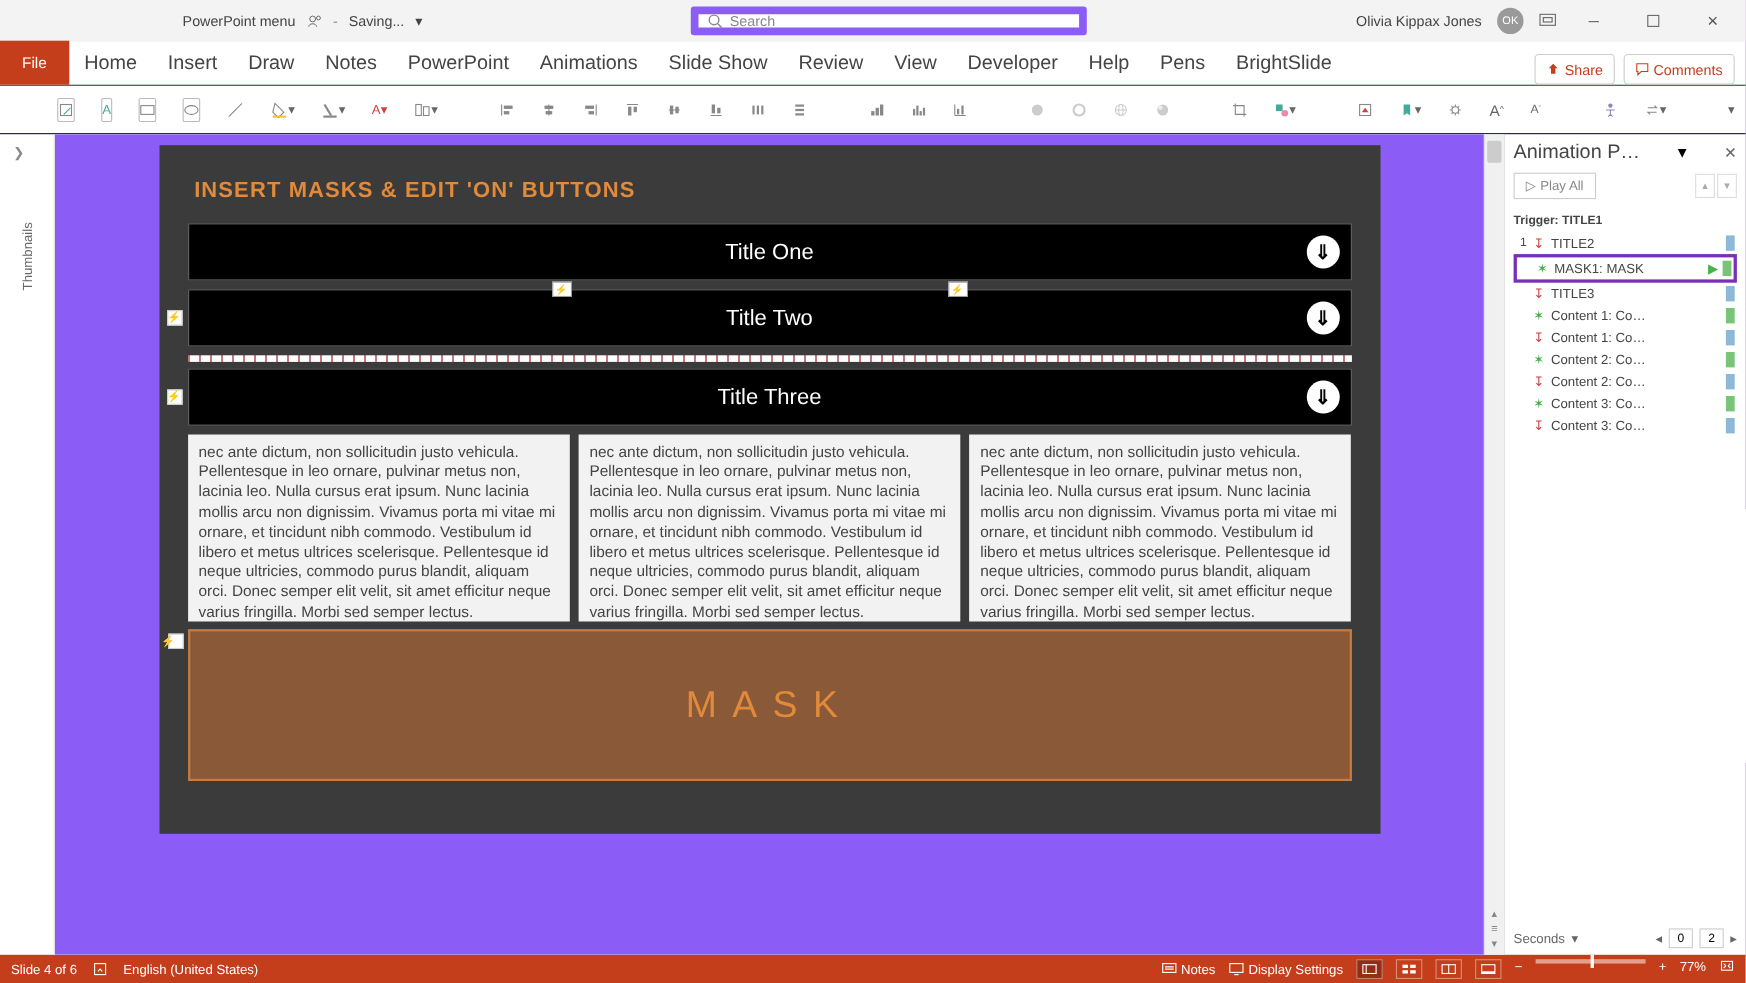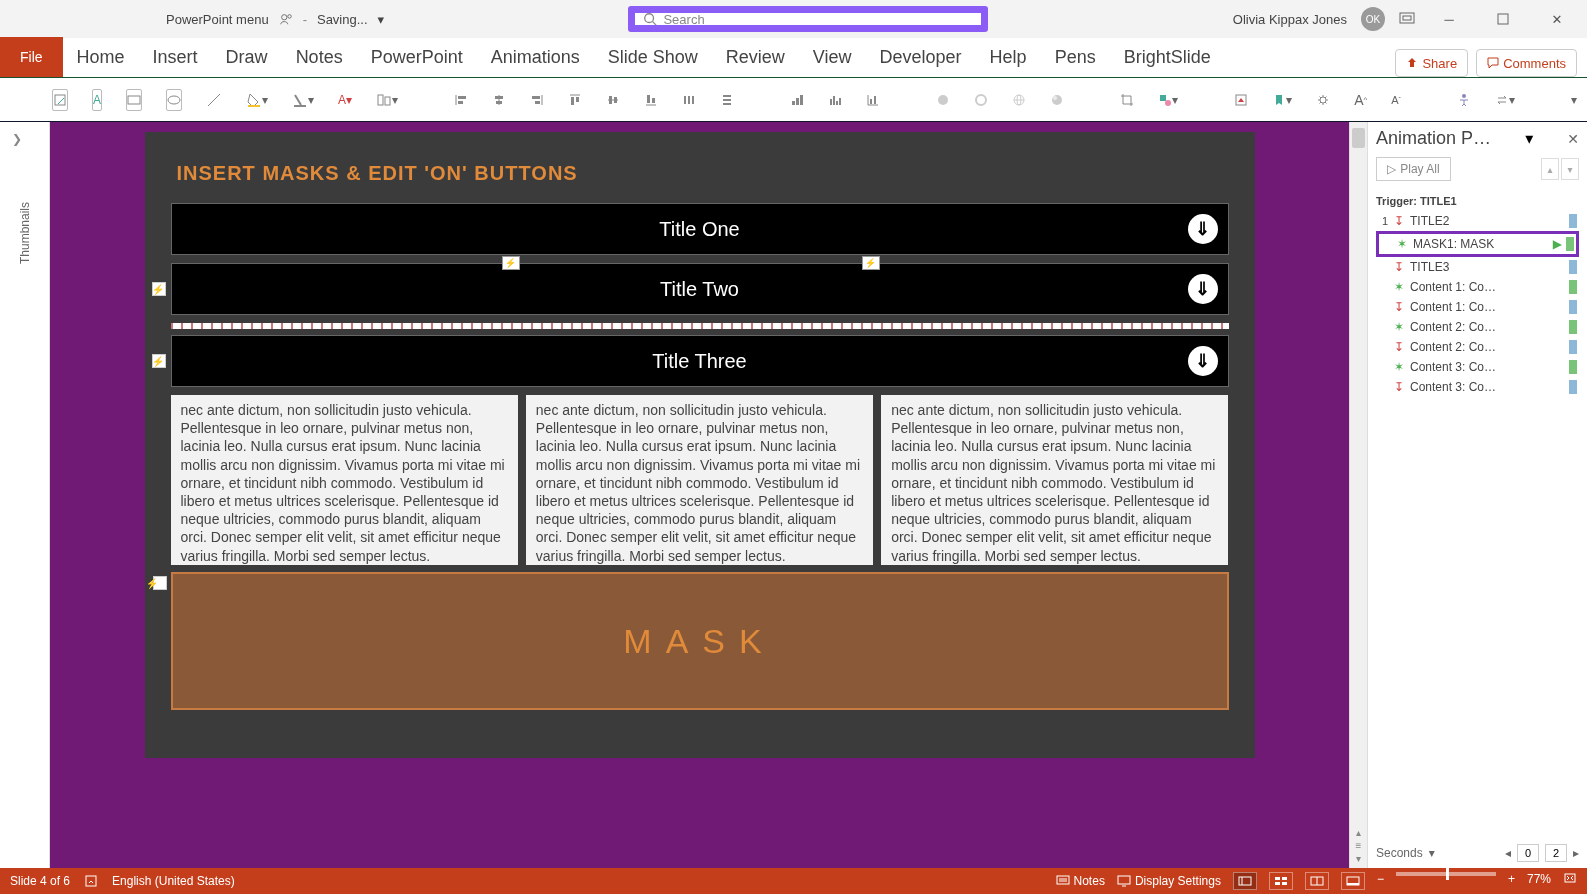--- a/index.html
+++ b/index.html
@@ -30,21 +30,21 @@
 .toggle-label { position: absolute; font-size: 8px; color: #fff; right: 4px; top: 2px; }
 .tool-icon { width: 22px; height: 22px; border: 1px solid #bbb; border-radius: 2px; display: flex; align-items: center; justify-content: center; font-size: 12px; }
 .tool-sep { width: 1px; height: 22px; background: #ddd; margin: 0 4px; }
 
 
 .main { flex: 1; display: flex; position: relative; overflow: hidden; }
 .thumbnail-strip { width: 50px; border-right: 1px solid #ddd; display: flex; align-items: flex-start; justify-content: center; padding-top: 80px; }
 .thumb-label { writing-mode: vertical-rl; transform: rotate(180deg); font-size: 12px; color: #666; }
 .collapse-arrow { position: absolute; left: 12px; top: 10px; font-size: 12px; color: #888; }
 
-.canvas-area { flex: 1; background: #701a75; position: relative; display: flex; justify-content: center; padding: 10px 30px; }
+.canvas-area { flex: 1; background: #8b5cf6; position: relative; display: flex; justify-content: center; padding: 10px 30px; }
 .slide { width: 1110px; height: 626px; background: #3b3b3b; position: relative; }
 .slide-title { color: #e08a3a; font-size: 20px; font-weight: 600; letter-spacing: 1px; padding: 30px 0 18px 32px; }
 
 .title-bar { background: #000; color: #fff; height: 52px; margin: 0 26px 8px 26px; display: flex; align-items: center; justify-content: center; position: relative; font-size: 20px; border: 1px solid #666; }
 .title-bar .arrow-circ { position: absolute; right: 10px; width: 30px; height: 30px; background: #fff; border-radius: 50%; display: flex; align-items: center; justify-content: center; color: #000; font-weight: bold; font-size: 18px; }
 .sel-handle { position: absolute; width: 18px; height: 14px; background: #fff; border: 1px solid #999; font-size: 9px; display: flex; align-items: center; justify-content: center; color: #d68a00; }
 .lightning { position: absolute; left: -20px; width: 14px; height: 14px; background: #fff; border: 1px solid #ccc; display: flex; align-items: center; justify-content: center; color: #d68a00; font-size: 10px; }
 
 .content-cols { display: flex; gap: 8px; margin: 0 26px; }
 .col { flex: 1; background: #f2f2f2; color: #444; font-size: 14px; line-height: 1.3; padding: 6px 10px 10px 10px; height: 170px; overflow: hidden; }

